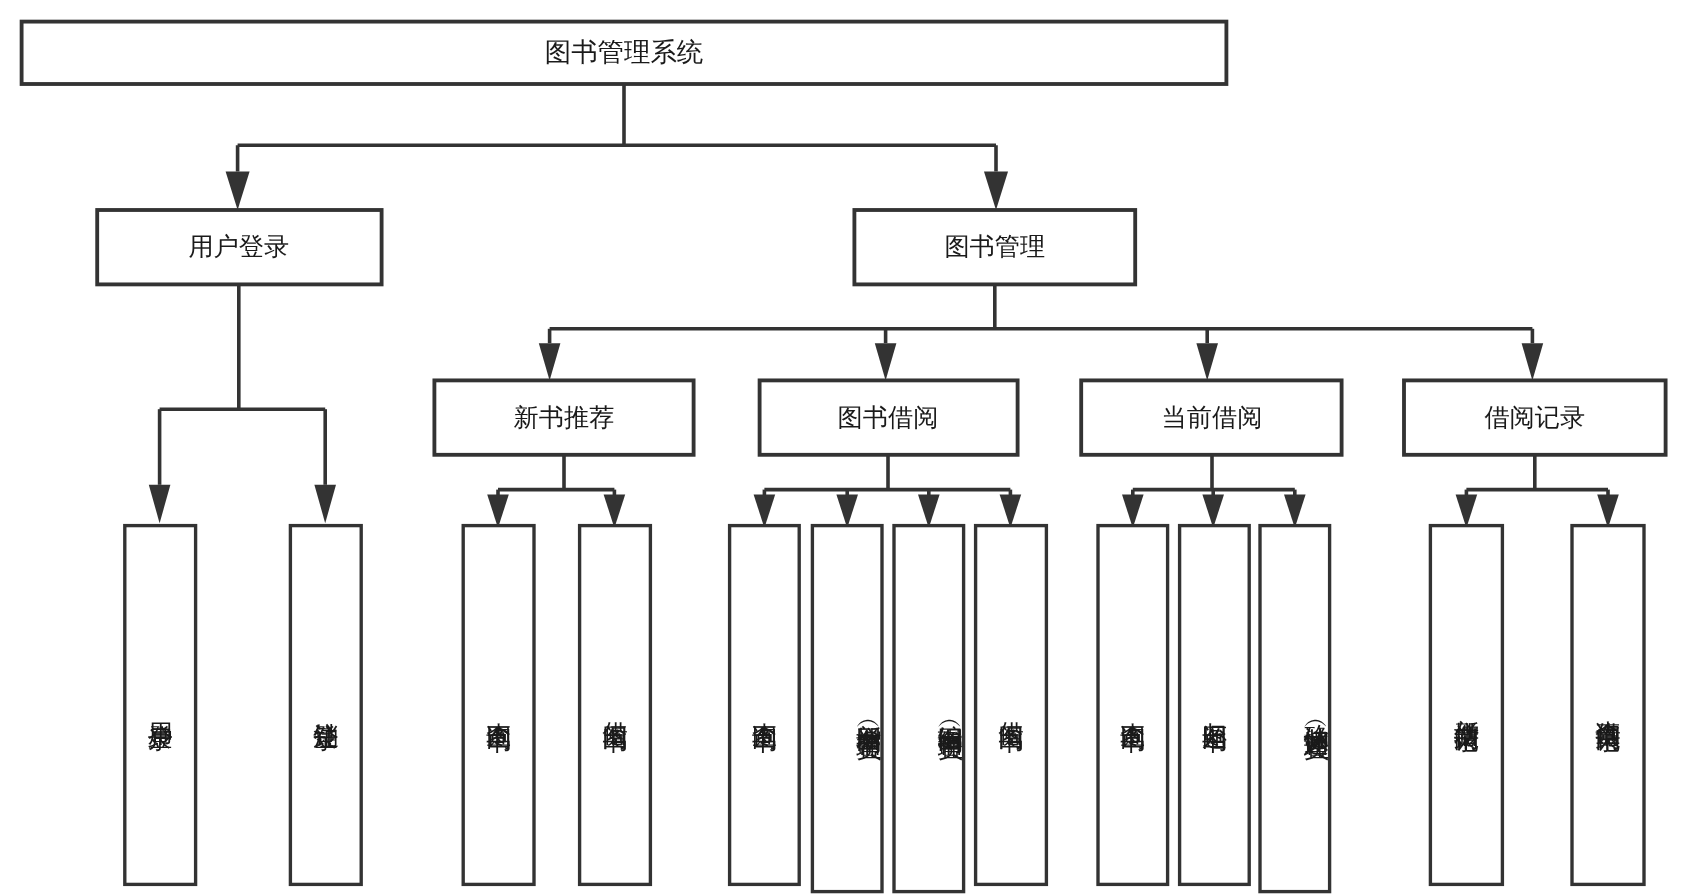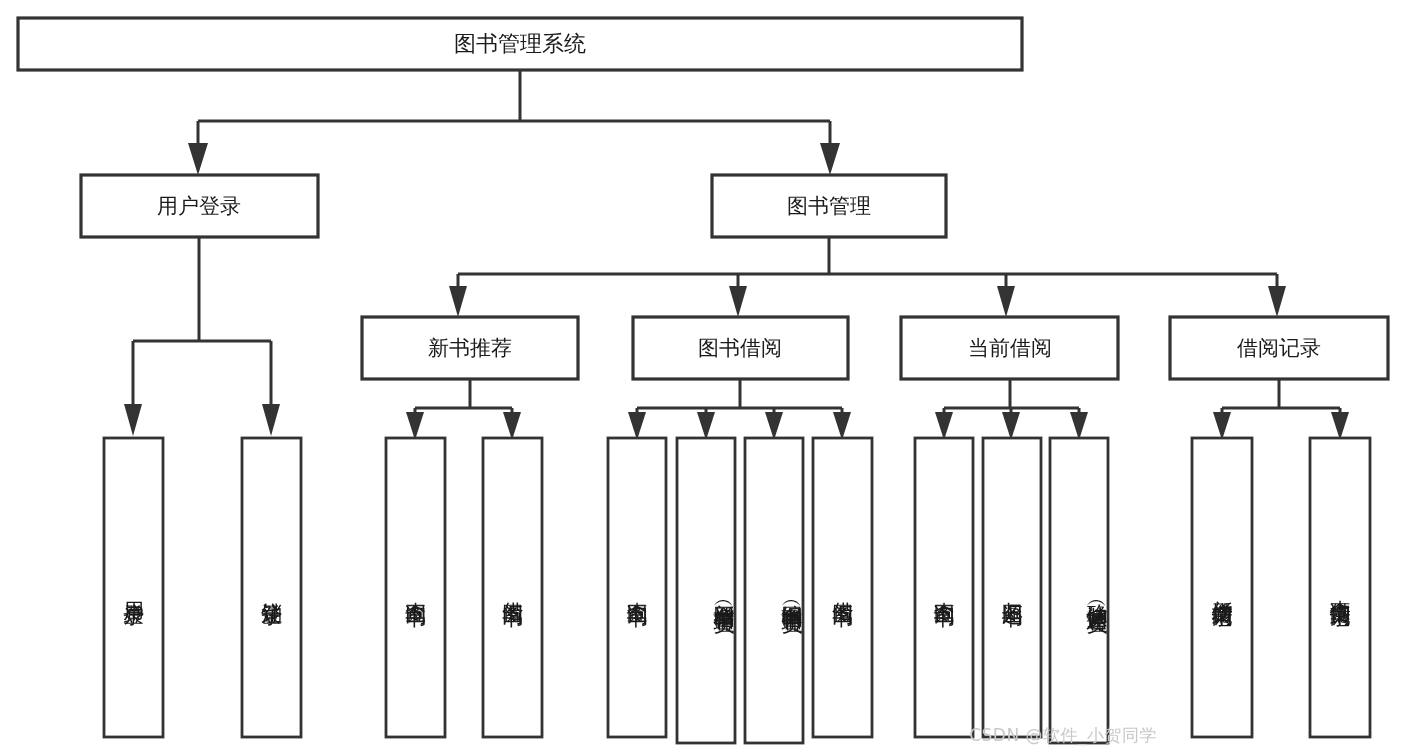--- a/index.html
+++ b/index.html
@@ -219,14 +219,13 @@
   <div class="vlabel" style="left:745px; top:440px; width:58px; height:299px;">编辑图书（管理员）</div>
   <div class="vlabel center" style="left:813px; top:434px; width:59px; height:299px;">借阅图书</div>
 
   <div class="vlabel center" style="left:915px; top:434px; width:58px; height:299px;">查询图书</div>
   <div class="vlabel center" style="left:983px; top:434px; width:58px; height:299px;">归还图书</div>
   <div class="vlabel" style="left:1050px; top:440px; width:58px; height:299px;">确认归还（管理员）</div>
 
   <div class="vlabel center" style="left:1192px; top:434px; width:60px; height:299px;">新增借阅记录</div>
   <div class="vlabel center" style="left:1310px; top:434px; width:60px; height:299px;">查询借阅记录</div>
 
-  <div id="watermark">CSDN @软件_小贺同学</div>
 </div>
 
 </body></html>

